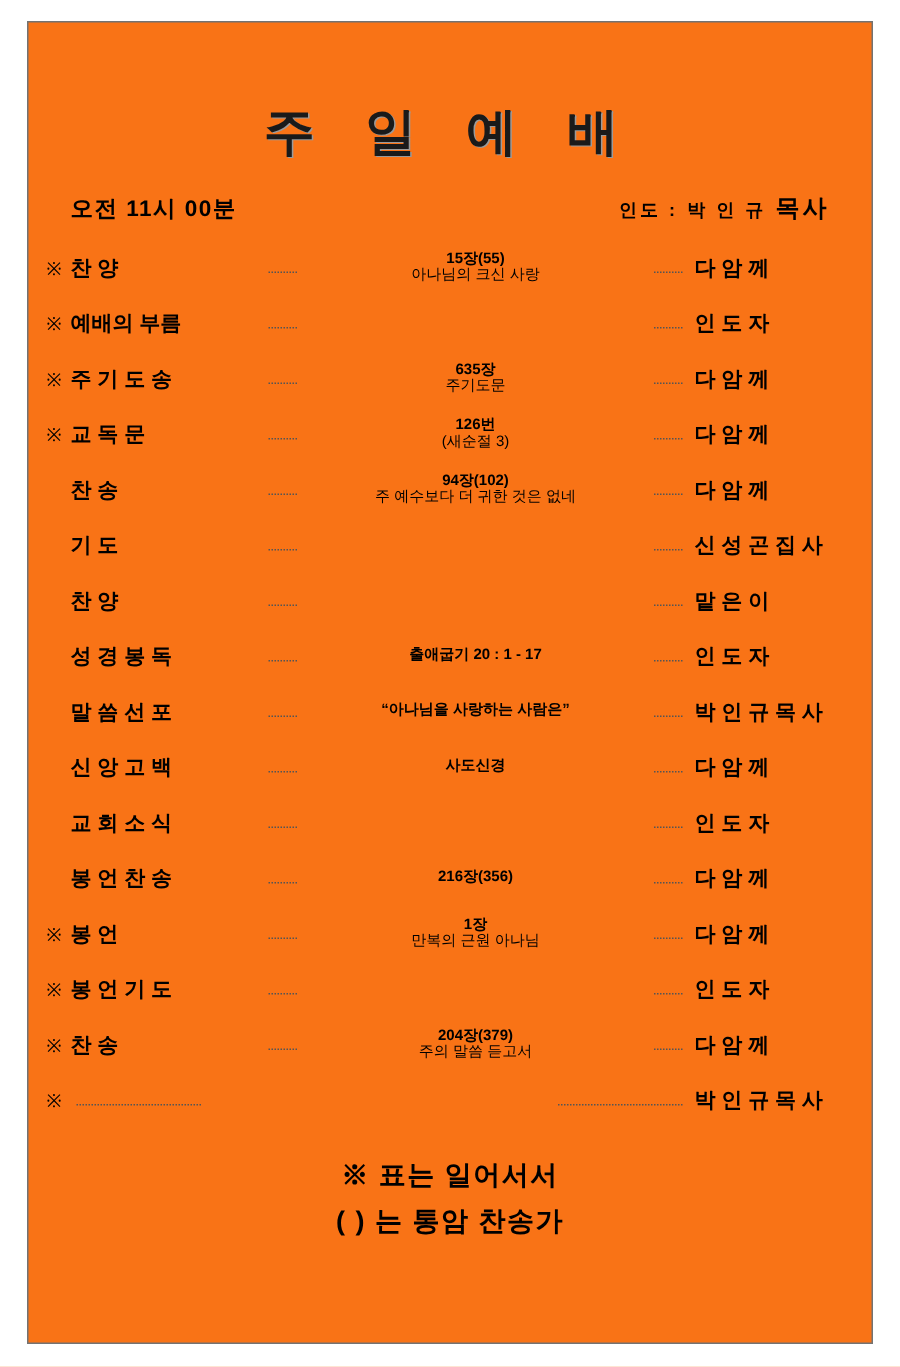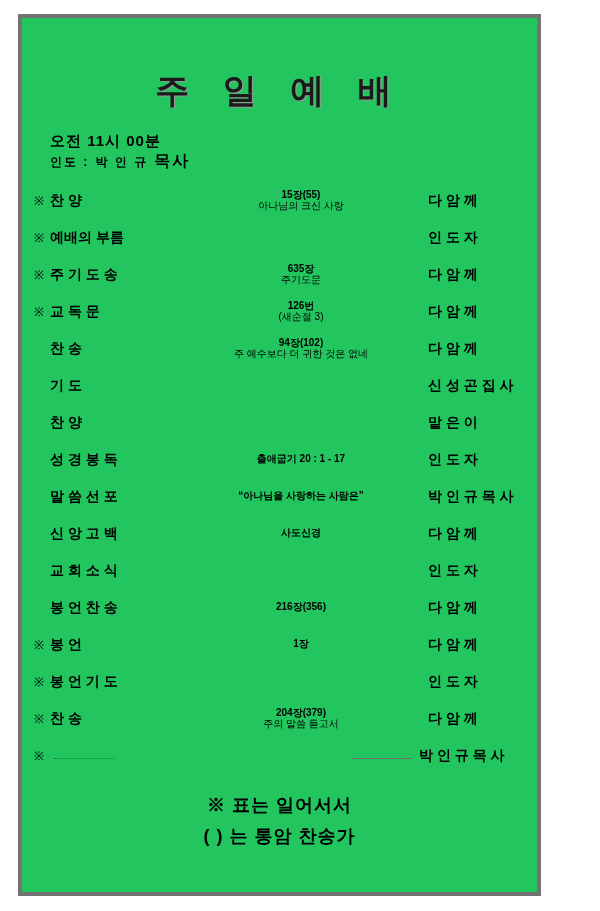--- a/index.html
+++ b/index.html
@@ -16,25 +16,25 @@
     width: 600px;
     height: 911px;
     background: #ffffff;
     box-sizing: border-box;
     overflow: hidden;
   }
   .sheet {
     position: absolute;
     left: 18px;
     top: 14px;
-    width: 523px;
+    width: 564px;
     height: 882px;
-    border: 4px solid #737373;
+    border: 1px solid #737373;
     box-sizing: border-box;
-    background: #22c55e;
+    background: #f97316;
   }
   .inner {
     position: absolute;
     left: 12px;
     top: 10px;
     right: 12px;
     bottom: 10px;
   }
   .title {
     text-align: center;
@@ -46,21 +46,20 @@
     color: #1a1a1a;
     text-shadow: 1px 1px 0 #9a9a9a;
   }
   .subline {
     display: flex;
     justify-content: space-between;
     align-items: baseline;
     margin: 18px 16px 10px 16px;
     font-size: 15px;
     font-weight: bold;
-    flex-direction: column;
   }
   .subline .time { letter-spacing: 1px; }
   .subline .leader { letter-spacing: 2px; }
   .leader .lead-name { font-size: 12px; }
   .leader .lead-role { font-size: 16px; }
   .row {
     display: flex;
     align-items: center;
     height: 37px;
   }
@@ -278,20 +277,21 @@
             </div>
             <div class="dots-r"></div>
             <div class="who">다    암    께</div>
           </div>
           <div class="row">
             <div class="mark">※</div>
             <div class="item">봉        언</div>
             <div class="dots-l"></div>
             <div class="center">
               <span class="main">1장</span>
+              <span class="sub">만복의 근원 아나님</span>
             </div>
             <div class="dots-r"></div>
             <div class="who">다    암    께</div>
           </div>
           <div class="row">
             <div class="mark">※</div>
             <div class="item">봉 언 기 도</div>
             <div class="dots-l"></div>
             <div class="center">
               <span class="main"></span>

